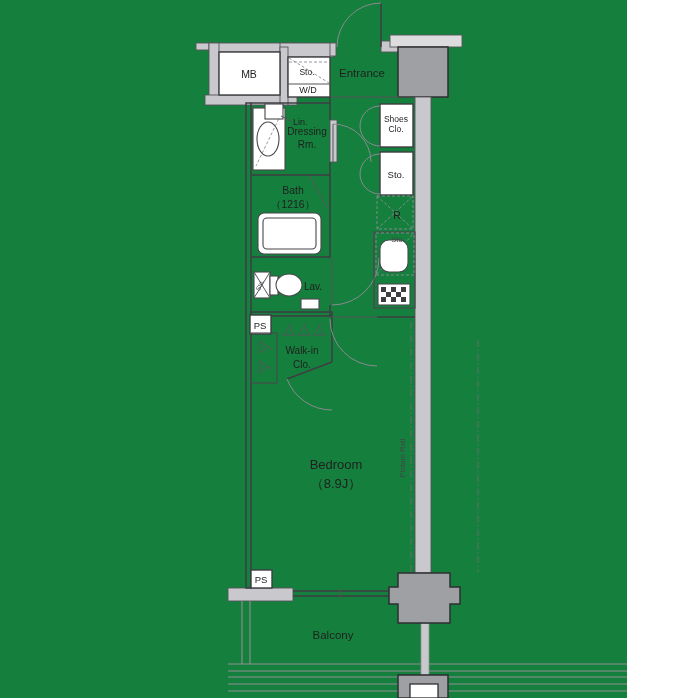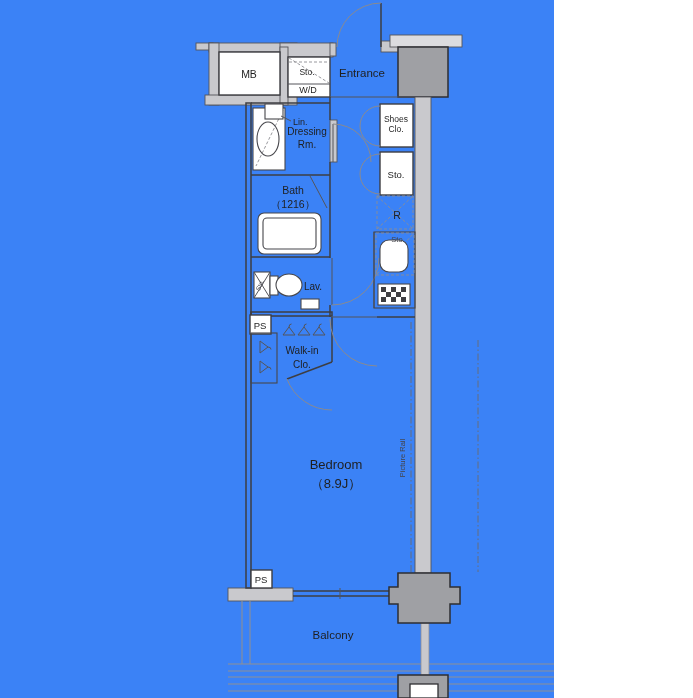--- a/index.html
+++ b/index.html
@@ -1,16 +1,16 @@
 <!DOCTYPE html>
 <html><head>
 <meta charset="utf-8">
 <style>
   html,body{margin:0;padding:0;background:#ffffff;}
-  .canvas{width:554px;height:698px;position:relative;background:#3b82f6;overflow:hidden;text-decoration:underline;}
+  .canvas{width:627px;height:698px;position:relative;background:#15803d;overflow:hidden;text-decoration:underline;}
   text{font-family:"Liberation Sans","DejaVu Sans",sans-serif;fill:#222;}
   .wallshape{stroke:#55555a;stroke-width:0.9;}
   .colshape{stroke:#2e2e32;stroke-width:1.5;}
   .wall-line{stroke:#3e3e42;stroke-width:1.5;fill:none;}
   .thin{stroke:#55555a;stroke-width:1;fill:none;}
   .whitebox{fill:#fff;stroke:#3e3e42;stroke-width:1.4;}
   .fixture{stroke:#47474c;stroke-width:1.1;fill:#fff;}
   .fixture-n{stroke:#47474c;stroke-width:1.1;fill:none;}
   .door{stroke:#8a8a8f;stroke-width:1;fill:none;}
   .dash{stroke:#8d8d92;stroke-width:0.9;fill:none;stroke-dasharray:3 2;}

